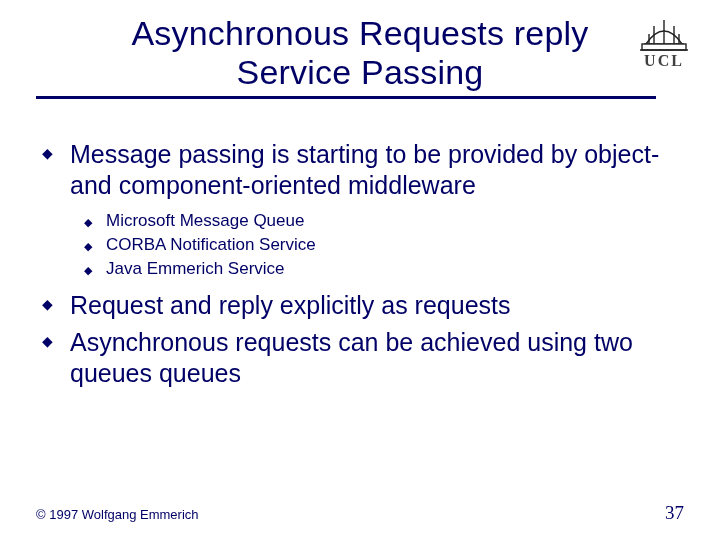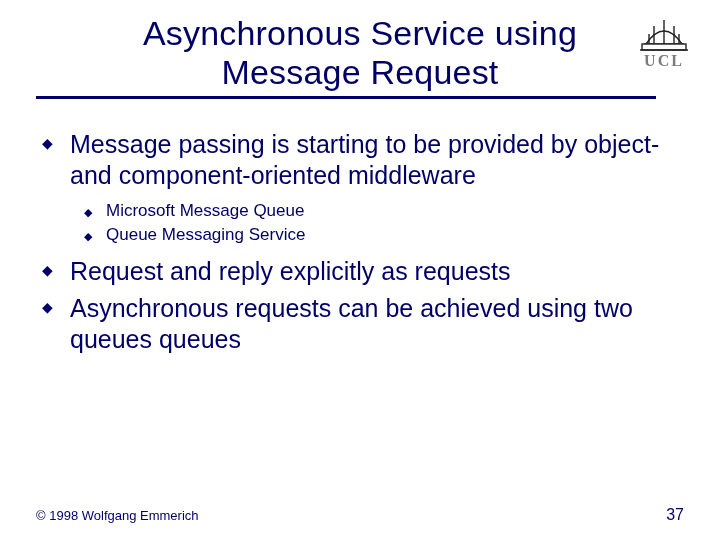--- a/index.html
+++ b/index.html
@@ -44,25 +44,25 @@
     align-items: center;
     justify-content: flex-start;
     filter: grayscale(1);
   }
   .logo svg { display: block; }
   .logo-text {
     font-family: Georgia, "Times New Roman", serif;
     font-size: 16px;
     font-weight: 700;
     letter-spacing: 2px;
-    color: #3b82f6;
+    color: #404040;
     margin-top: -2px;
   }
   .content {
-    margin-top: 24px;
+    margin-top: 34px;
     padding-left: 6px;
   }
   .lvl1 {
     list-style: none;
     font-size: 25px;
     line-height: 1.25;
   }
   .lvl1 > li {
     position: relative;
     padding-left: 28px;
@@ -99,21 +99,21 @@
     position: absolute;
     bottom: 16px;
     left: 36px;
     right: 36px;
     display: flex;
     justify-content: space-between;
     align-items: baseline;
     font-size: 13px;
     color: #000066;
   }
-  .pagenum { font-size: 16px; }
+  .pagenum { font-size: 19px; font-family: Liberation Serif, serif; }
 </style>
 </head>
 <body>
 
 <div class="slide">
 
   <div class="logo">
     <svg width="52" height="40" viewBox="0 0 52 40">
       <g fill="none" stroke="#222" stroke-width="1.4">
         <path d="M8 30 Q26 4 44 30" fill="#fff"></path>
@@ -125,42 +125,43 @@
         <line x1="41" y1="20" x2="41" y2="30"></line>
         <rect x="4" y="30" width="44" height="6" fill="#fff"></rect>
         <line x1="2" y1="36" x2="50" y2="36"></line>
       </g>
     </svg>
     <div class="logo-text">UCL</div>
   </div>
 
   <div class="title-wrap">
     <h1 class="title">
-      <span>Asynchronous Service using</span><br>
-      <span>Message Request</span>
+      <span>Asynchronous Requests reply</span><br>
+      <span>Service Passing</span>
     </h1>
     <div class="title-rule"></div>
   </div>
 
   <div class="content">
     <ul class="lvl1">
       <li>
         <span>Message passing is starting to be provided by object- and component-oriented middleware</span>
         <ul class="lvl2">
           <li><span>Microsoft Message Queue</span></li>
-          <li><span>Queue Messaging Service</span></li>
+          <li><span>CORBA Notification Service</span></li>
+          <li><span>Java Emmerich Service</span></li>
         </ul>
       </li>
       <li>
         <span>Request and reply explicitly as requests</span>
       </li>
       <li>
         <span>Asynchronous requests can be achieved using two queues queues</span>
       </li>
     </ul>
   </div>
 
   <div class="footer">
-    <span>© 1998 Wolfgang Emmerich</span>
+    <span>© 1997 Wolfgang Emmerich</span>
     <span class="pagenum">37</span>
   </div>
 
 </div>
 
 </body></html>

